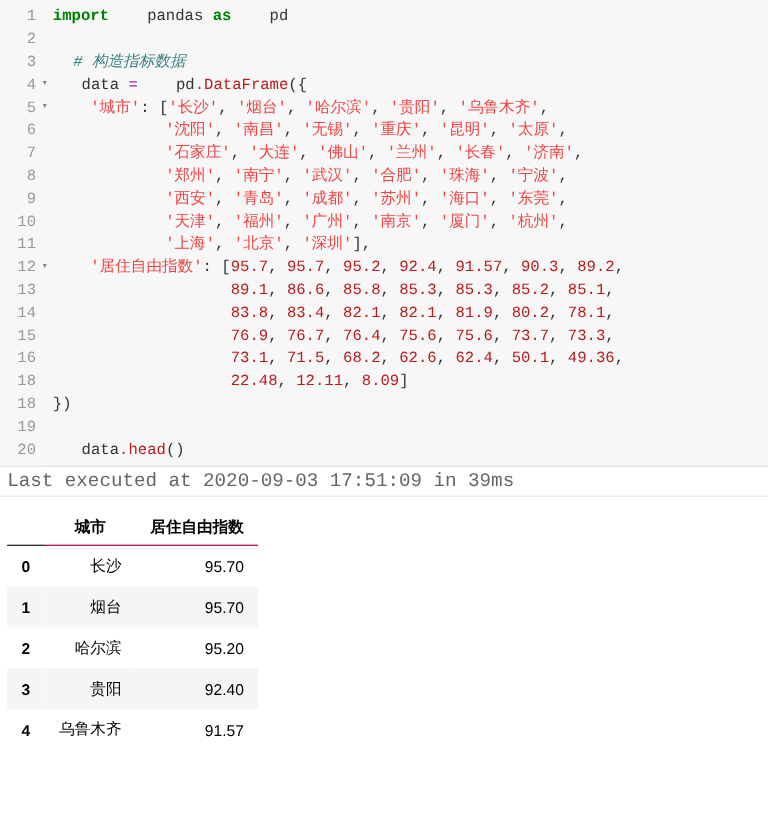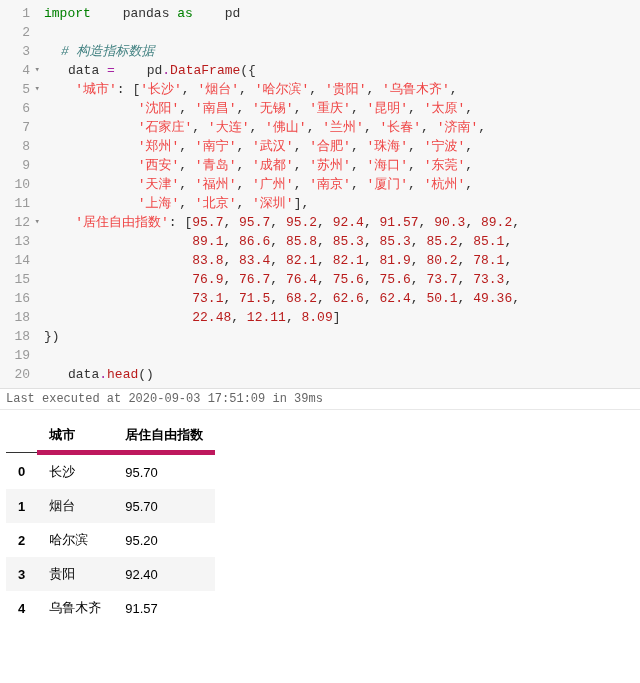--- a/index.html
+++ b/index.html
@@ -35,50 +35,51 @@
     color: #888;
   }
   .code {
     font-family: Consolas, "Courier New", monospace;
     font-size: 13px;
     line-height: 19px;
     padding: 4px 6px;
     white-space: pre;
     color: #333;
   }
-  .kw { color: #008000; font-weight: normal; }   
+  .kw { color: #008000; font-weight: bold; }   
   .nm { color: #333; padding-left: 24px; }                         
   .op { color: #a626a4; }                      
   .fn { color: #b91c1c; }                      
   .str { color: #ef4444; }                     
   .num { color: #b91c1c; }                     
   .cmt { color: #408080; font-style: italic; margin-left: 17px; } 
   .pun { color: #333; }
   .status {
     font-family: Consolas, "Courier New", monospace;
-    font-size: 12px;
+    font-size: 16px;
     color: #666;
     padding: 3px 6px;
     border-bottom: 1px solid #e8e8e8;
   }
   .output {
     padding: 10px 6px;
   }
   table.df {
     border-collapse: collapse;
     font-size: 13px;
   }
   table.df th {
     font-weight: bold;
-    text-align: left;
+    text-align: center;
     padding: 6px 12px;
-    border-bottom: 5px solid #be185d;
+    border-bottom: 1px solid #be185d;
   }
   table.df th.idx { border-bottom: 1px solid #333; }
   table.df td {
+    text-align: right;
     padding: 8px 12px;
   }
   table.df td.idx, table.df th.idx {
     font-weight: bold;
     text-align: right;
   }
   table.df tbody tr:nth-child(odd) { background: #fff; }
   table.df tbody tr:nth-child(even) { background: #f5f5f5; }
 </style>
 </head>

